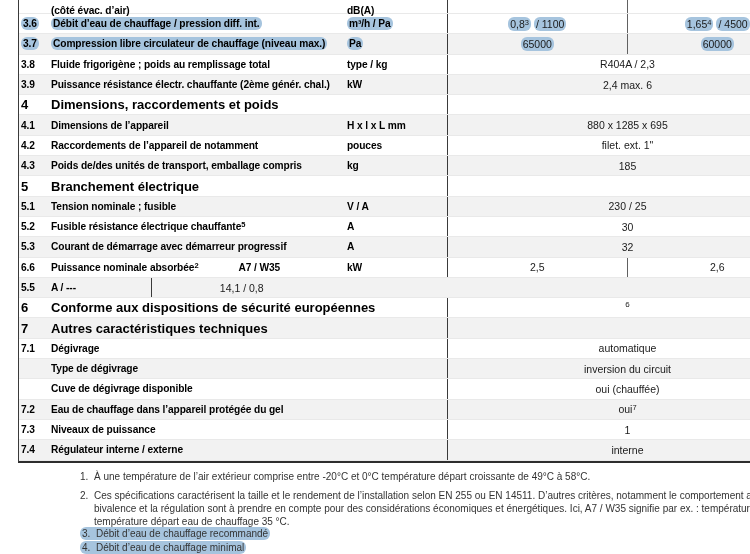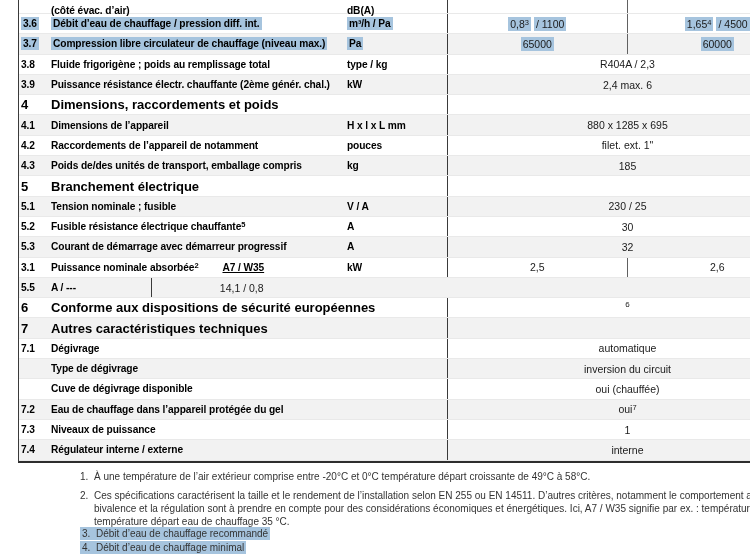--- a/index.html
+++ b/index.html
@@ -14,24 +14,24 @@
   .r.cont .c-label,.r.cont .c-unit{padding-top:5px;}
   .c-num{width:32px;flex:none;padding-left:2px;box-sizing:border-box;white-space:nowrap;}
   .c-label{width:296px;flex:none;white-space:nowrap;overflow:visible;}
   .c-unit{width:100px;flex:none;white-space:nowrap;}
   .c-values{width:359px;flex:none;align-self:stretch;border-left:1px solid #3a3a3a;display:flex;align-items:center;font-weight:normal;font-size:10.5px;letter-spacing:0;color:#1a1a1a;}
   .v1,.v2{width:179.5px;box-sizing:border-box;align-self:stretch;display:flex;align-items:center;justify-content:center;}
   .r.divider .v1{border-right:1px solid #616161;}
   .vspan{width:100%;text-align:center;}
   .r.hdr{font-size:13px;letter-spacing:0;}
   sup{font-size:7.5px;line-height:0;vertical-align:3.5px;}
-  .hl{background:#a6c4de;padding:1px 2px;}
+  .hl{background:#a6c4de;padding:1px 2px;border-radius:6px;}
   .gap{margin-left:3px;}
   .v-small{font-size:8px;position:relative;top:-3px;}
-  .label-extra{margin-left:24px;text-decoration:underline;}
+  .label-extra{margin-left:40px;}
 
   
   .footnotes{position:absolute;left:12px;top:461px;width:750px;height:93px;overflow:hidden;font-size:10px;color:#333;}
   .fn{position:absolute;left:68px;white-space:nowrap;}
   .fn-num{display:inline-block;min-width:14px;}
   .fn-line{line-height:13px;}
   .fn-indent{margin-left:14px;}
   #fn1{top:9px;}
   #fn2{top:28px;}
   #fn3{top:66px;}
@@ -164,21 +164,21 @@
     <div class="r shade">
       <div class="c-num">5.3</div>
       <div class="c-label">Courant de démarrage avec démarreur progressif</div>
       <div class="c-unit">A</div>
       <div class="c-values">
           <div class="vspan">32</div>
         </div>
     </div>
 
     <div class="r divider">
-      <div class="c-num">3.1</div>
+      <div class="c-num">6.6</div>
       <div class="c-label"><span>Puissance nominale absorbée</span><sup>2</sup><span class="label-extra">A7 / W35</span></div>
       <div class="c-unit">kW</div>
       <div class="c-values">
         <div class="v1">2,5</div>
         <div class="v2">2,6</div>
       </div>
     </div>
 
     <div class="r shade divider">
       <div class="c-num">5.5</div>

